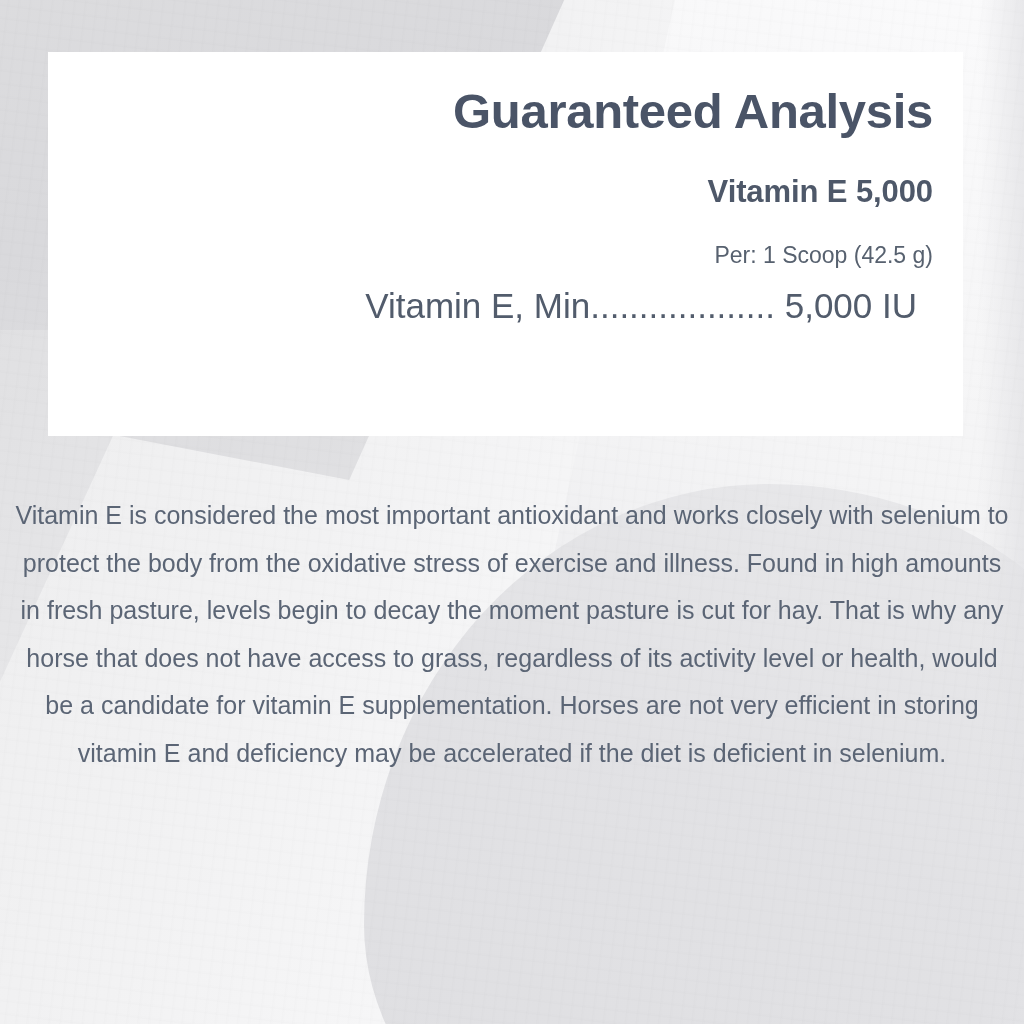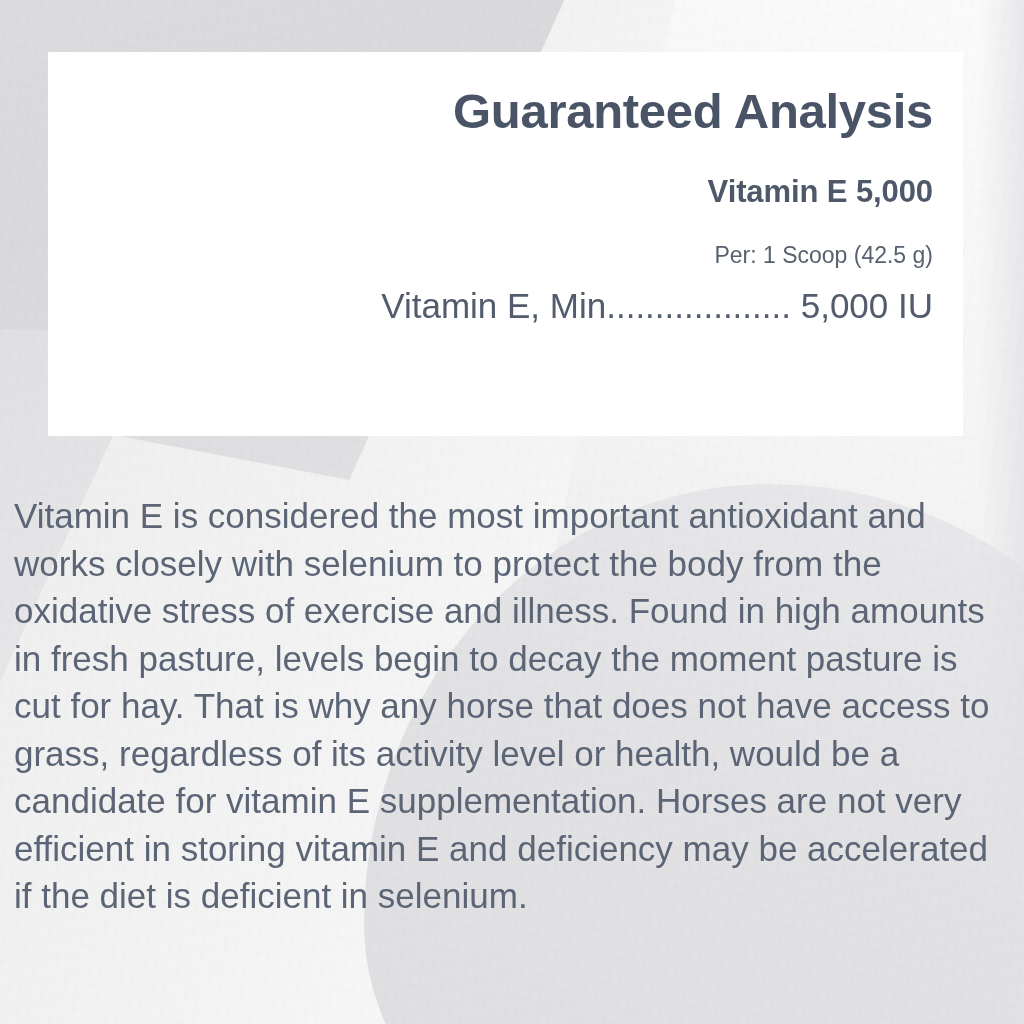--- a/index.html
+++ b/index.html
@@ -136,21 +136,21 @@
   .ga-serving {
     margin: 0;
     padding: 0;
     margin-top: 33px;
     font-size: 23px;
     color: #57616f;
     line-height: 1.15;
   }
 
   .ga-nutrient-row {
-    margin: 0;
+    margin: 16px;
     padding: 0;
     margin-top: 18px;
     font-size: 35px;
     color: #525c6c;
     line-height: 1.15;
     white-space: nowrap;
   }
 
   .ga-source {
     margin: 0;
@@ -162,21 +162,22 @@
   }
 
   
   .body-copy {
     position: absolute;
     left: 14px;
     top: 492px;
     width: 996px;
     margin: 0;
     padding: 0;
-    font-size: 35px;
+    text-align: center;
+    font-size: 25px;
     line-height: 47.5px;
     color: #5b6575;
     z-index: 3;
   }
 </style>
 </head>
 <body>
 
 <div id="page">
 

